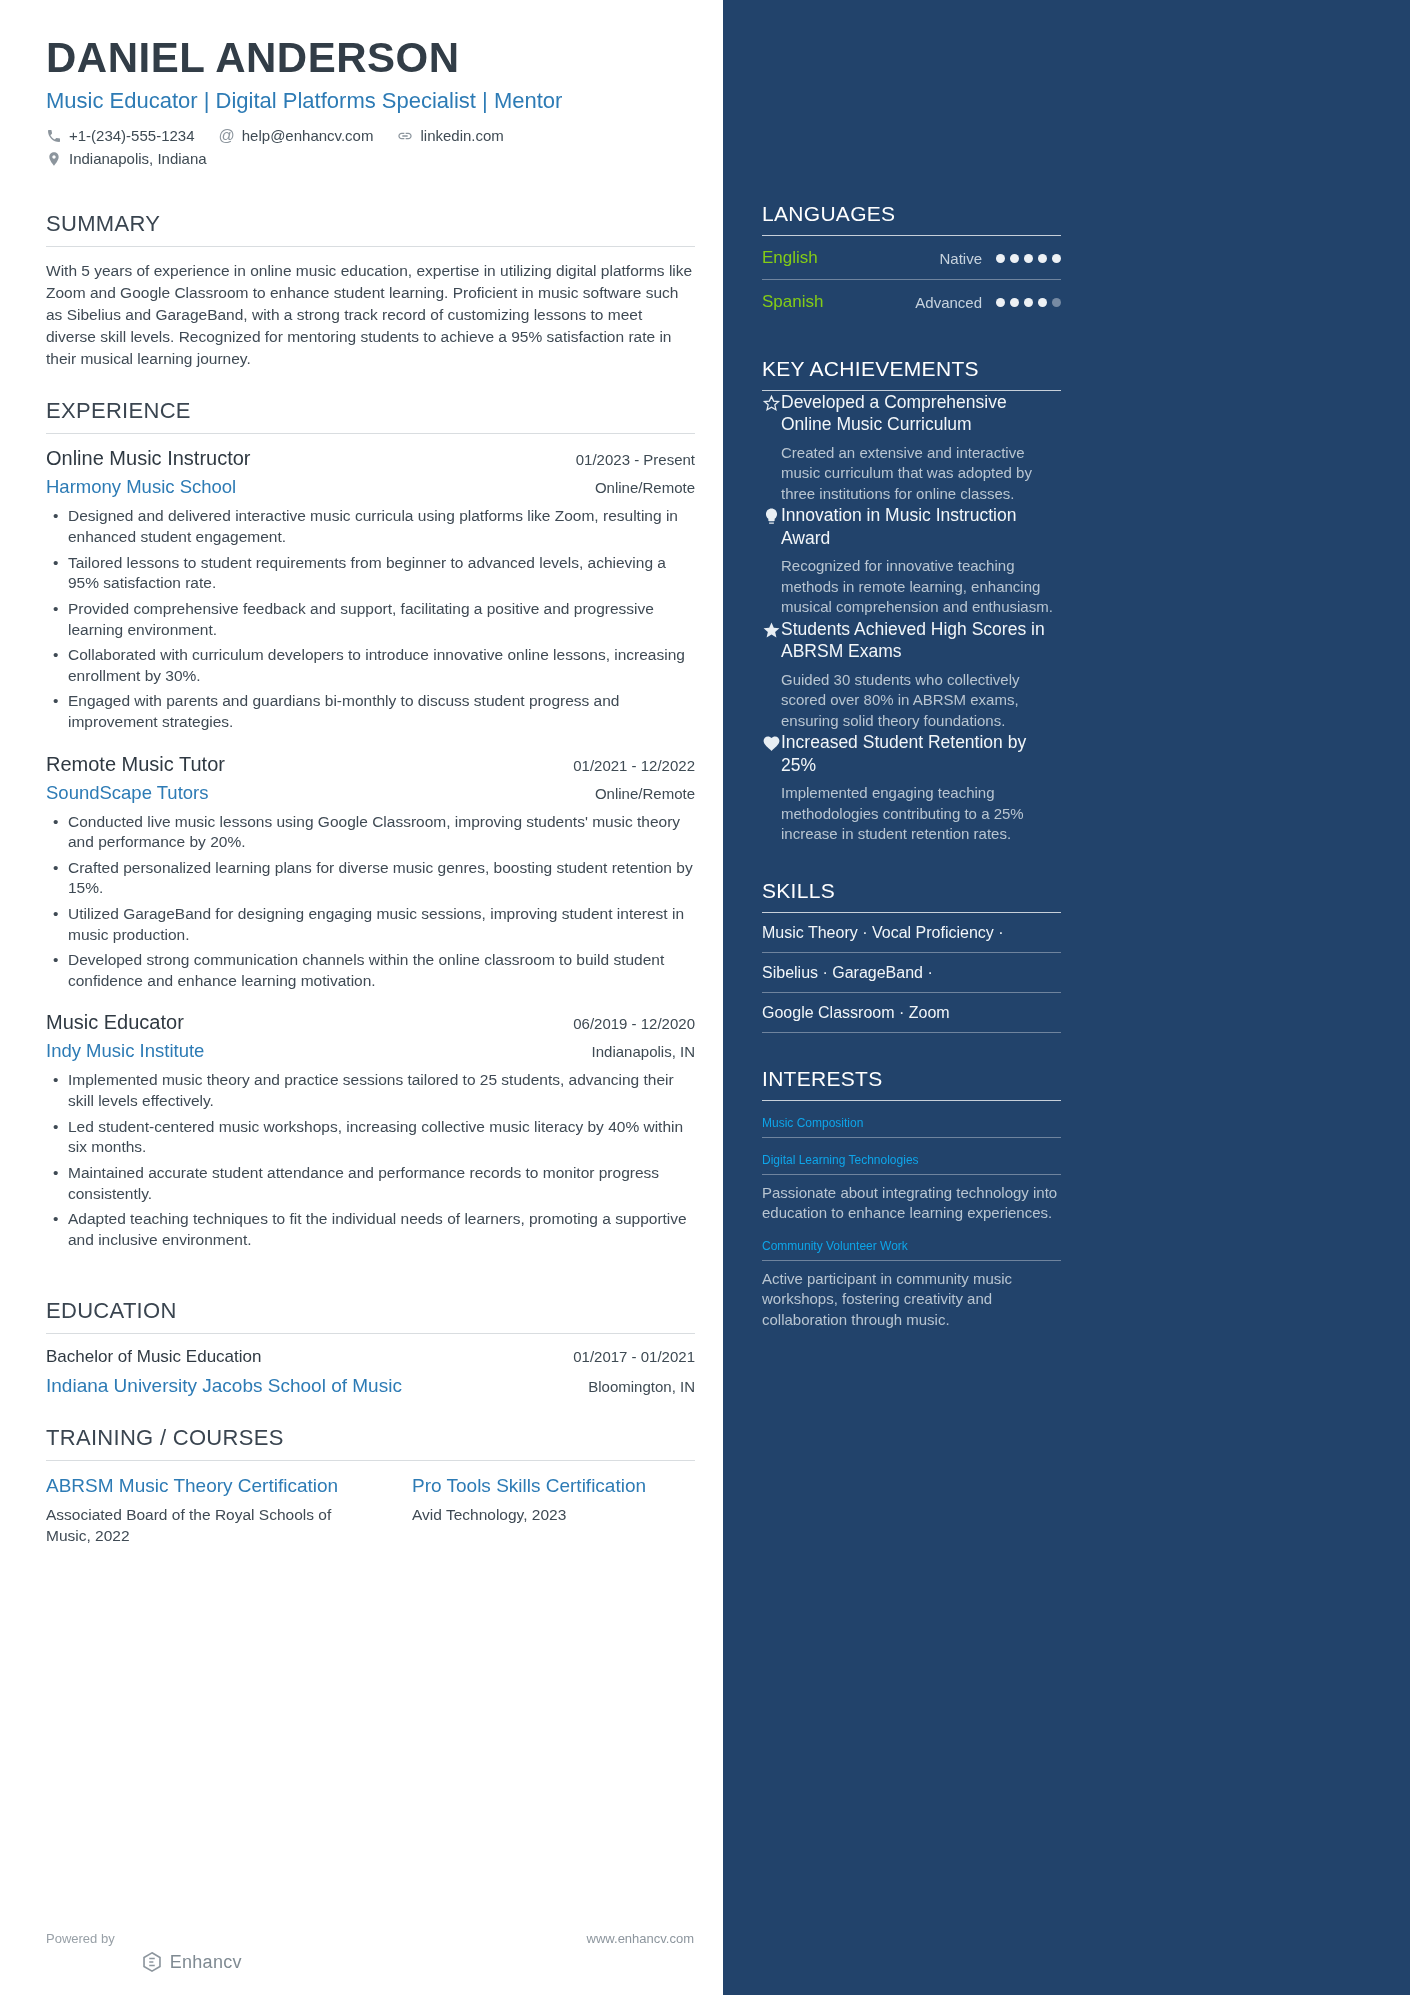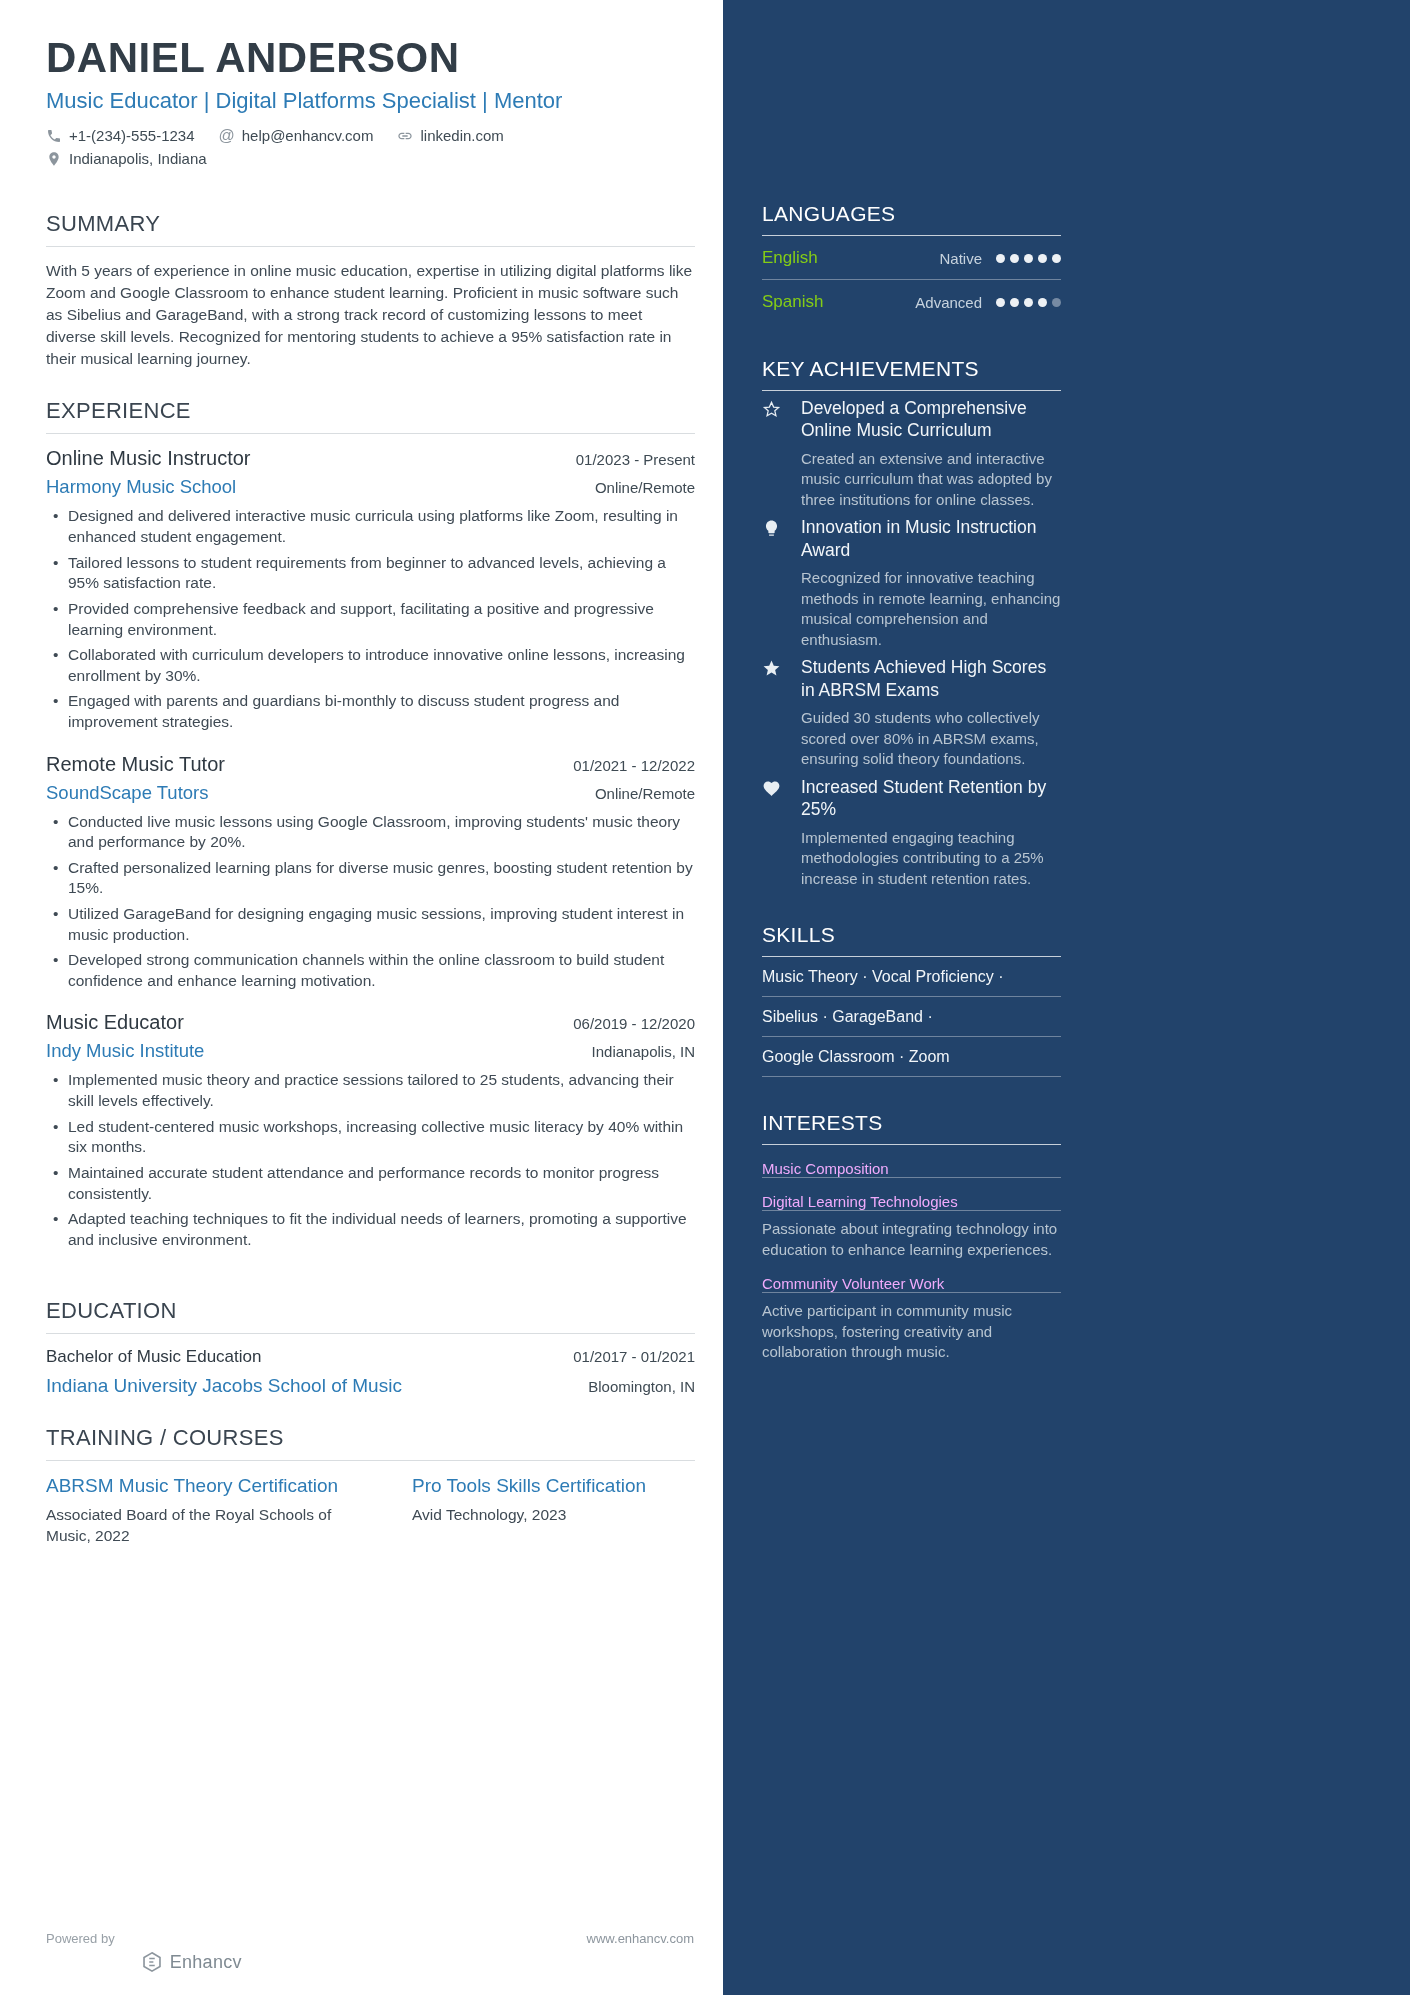--- a/index.html
+++ b/index.html
@@ -78,34 +78,34 @@
     display:flex; align-items:center; padding:12px 0 11px 0;
     border-bottom:1px solid rgba(255,255,255,.35);
   }
   .lang-row:last-child { border-bottom:none; }
   .lang-name { font-size:17px; color:#84cc16; flex:1; }
   .lang-level { font-size:15px; color:#C7D3DE; margin-right:14px; }
   .dots { display:flex; gap:5px; }
   .dot { width:9px; height:9px; border-radius:50%; background:rgba(255,255,255,.38); }
   .dot.filled { background:#EDF1F5; }
 
-  .ach-item { display:flex; gap:20px; margin-top:6px; }
+  .ach-item { display:flex; gap:0; margin-top:0; }
   .ach-icon { width:19px; flex:0 0 auto; padding-top:3px; }
   .ach-icon svg { width:19px; height:19px; }
   .ach-title { font-size:17.5px; color:#F2F6F9; line-height:1.28; }
   .ach-desc { font-size:15px; color:#B8C5D1; line-height:1.37; margin-top:7px; }
 
   .skill-line {
     font-size:16px; color:#F2F6F9; padding:11px 0 10px 0;
     border-bottom:1px solid rgba(255,255,255,.35);
   }
 
   .int-item { margin-top:15px; }
   .int-title {
-    font-size:15px; color:#f0abfc; 
+    font-size:12px; color:#0ea5e9; padding-bottom:7px;
     border-bottom:1px solid rgba(255,255,255,.35);
   }
   .int-desc { font-size:15px; color:#B8C5D1; line-height:1.37; margin-top:8px; }
 </style>
 </head>
 <body>
 
 <div class="page">
 
   <div class="main">

